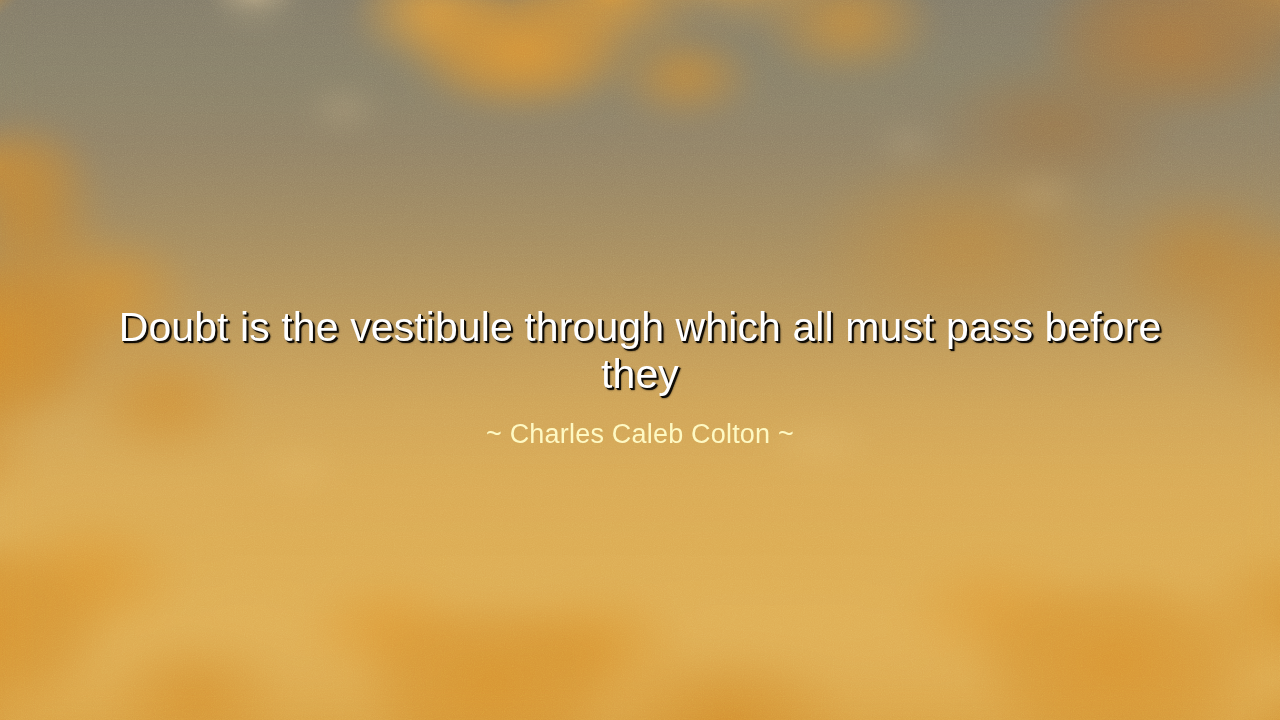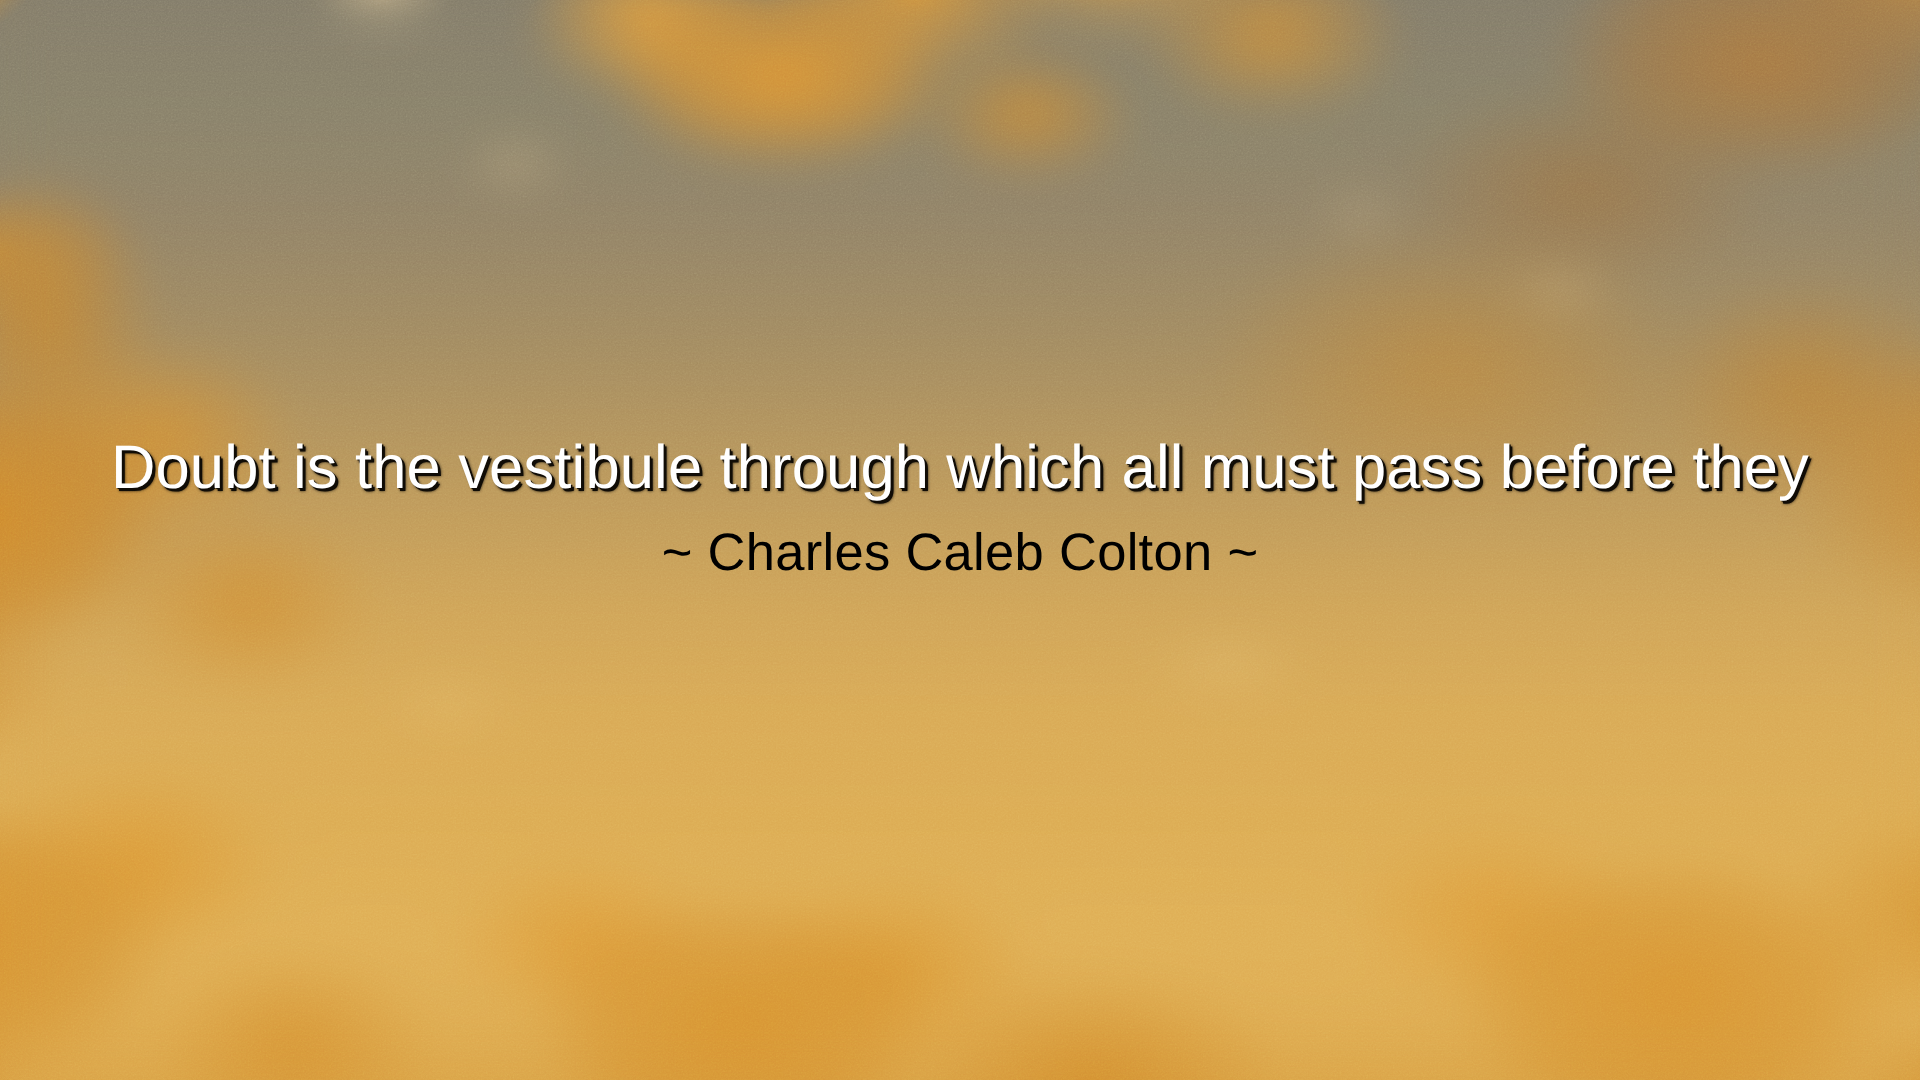--- a/index.html
+++ b/index.html
@@ -148,39 +148,39 @@
     position: absolute;
     left: 0;
     right: 0;
     top: 288px;
     text-align: center;
     padding: 0 60px;
     box-sizing: border-box;
   }
 
   .quote-text {
-    margin: 0;
+    margin: 16px;
     color: #ffffff;
     font-family: "Liberation Sans", sans-serif;
     font-size: 41px;
     line-height: 47px;
     font-weight: normal;
     letter-spacing: .1px;
     text-shadow:
       2px 2px 0 #100c06,
       2px 2px 2px rgba(10,8,4,.85),
       1px 1px 0 #1a140c;
     white-space: normal;
   }
 
   .attribution {
     margin: 14px 0 0 0;
-    color: #000000;
+    color: #fef9c3;
     font-family: "Liberation Sans", sans-serif;
-    font-size: 35px;
+    font-size: 27px;
     line-height: 40px;
     font-weight: normal;
     letter-spacing: .2px;
   }
 </style>
 </head>
 <body>
 
 <div id="stage">
 

